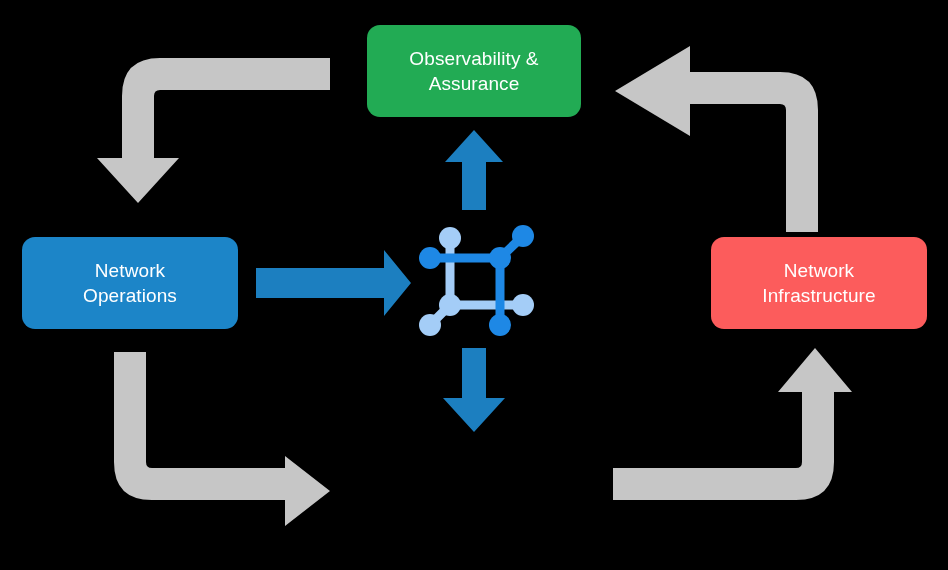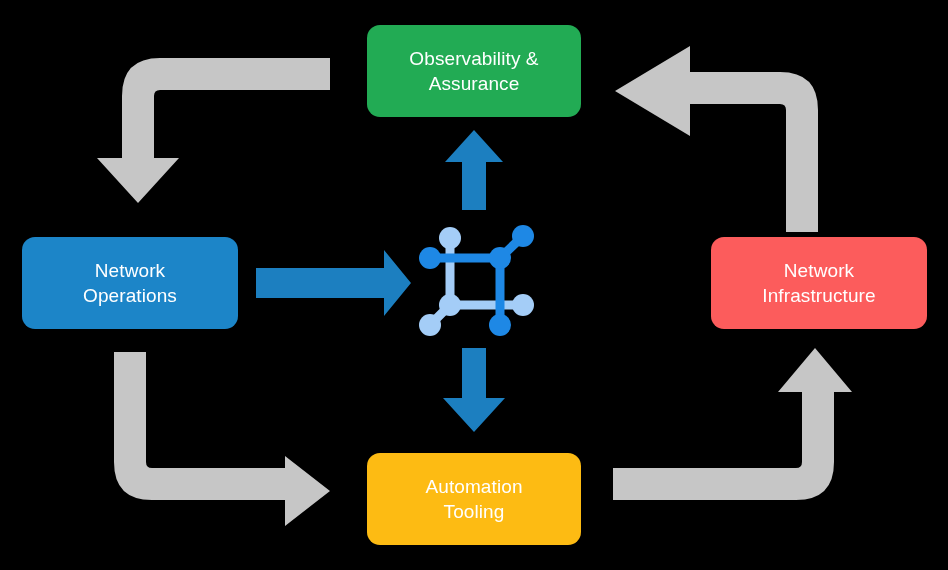--- a/index.html
+++ b/index.html
@@ -217,18 +217,14 @@
   <div class="node-box" id="box-network-operations" style="background:#1C85C8">
     <span class="box-label">Network
 Operations</span>
   </div>
 
   <div class="node-box" id="box-network-infrastructure" style="background:#FC5C5C">
     <span class="box-label">Network
 Infrastructure</span>
   </div>
 
-  <div class="node-box" id="box-automation-tooling" style="background:#FDBB13">
-    <span class="box-label">Automation
-Tooling</span>
-  </div>
 
 </div>
 
 </body></html>

